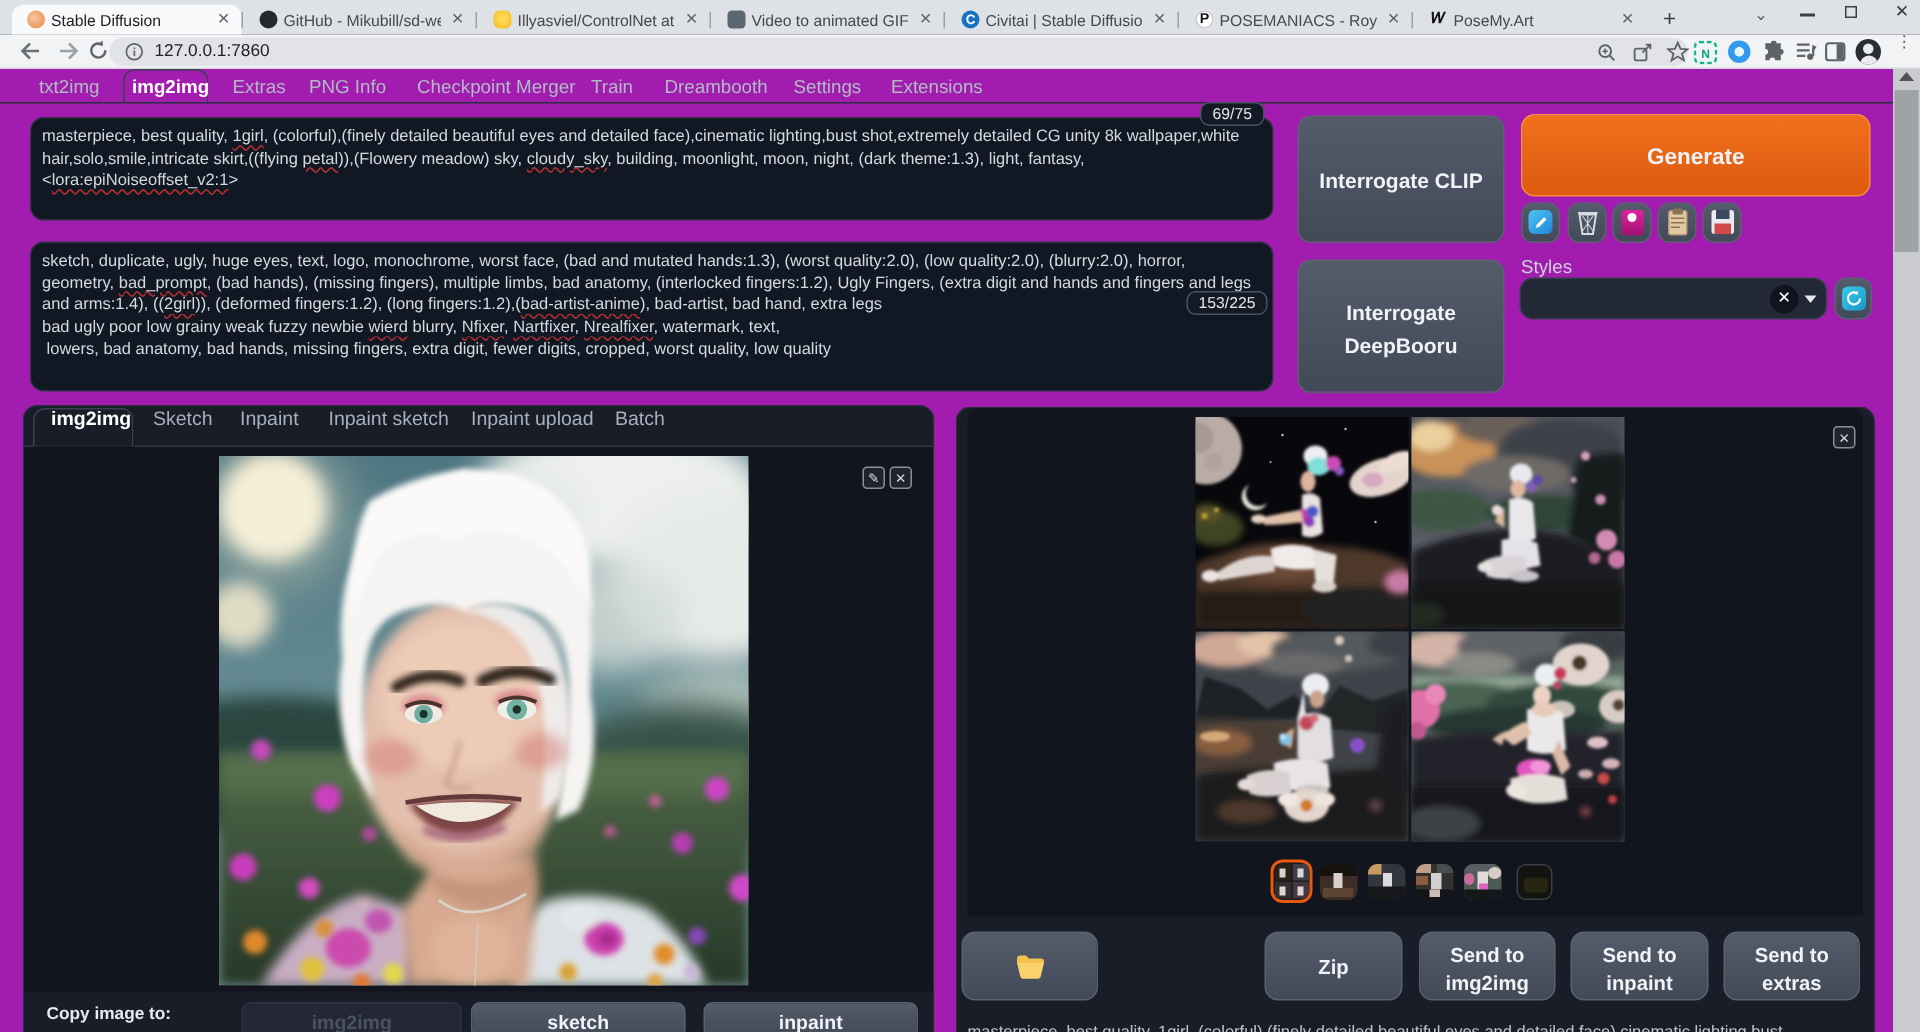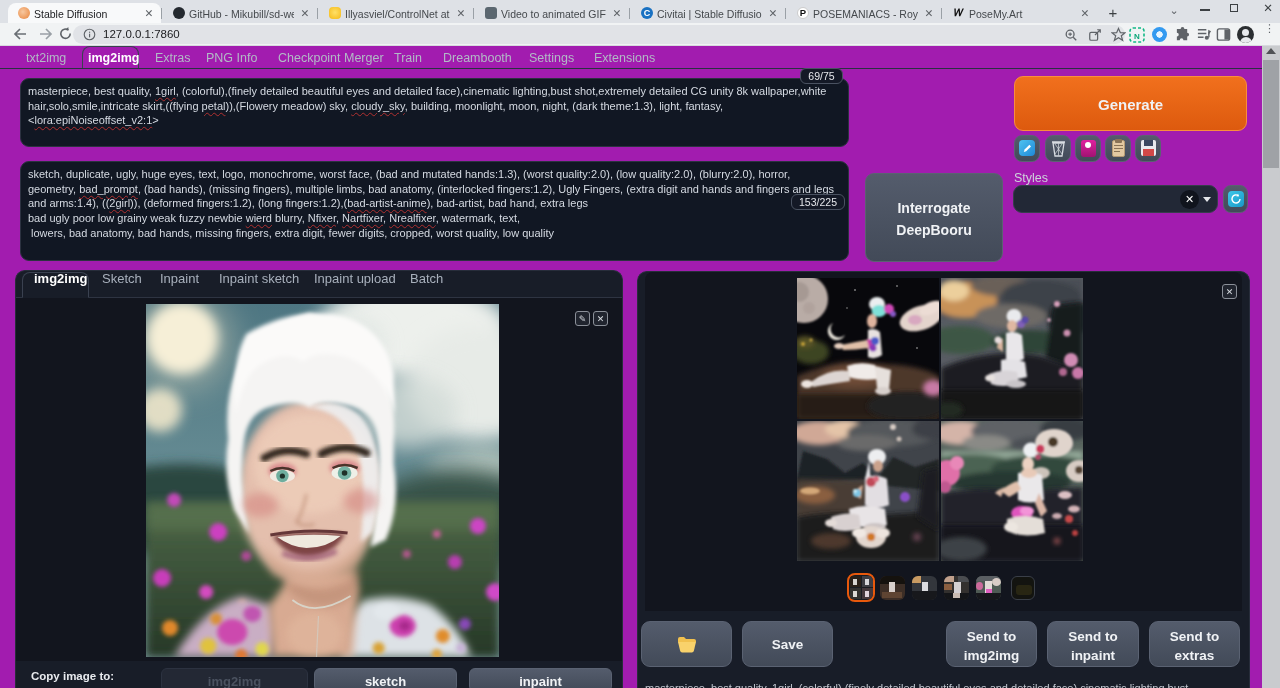--- a/index.html
+++ b/index.html
@@ -152,20 +152,21 @@
     <div class="navtab" style="left:443px;">Dreambooth</div>
     <div class="navtab" style="left:529px;">Settings</div>
     <div class="navtab" style="left:594px;">Extensions</div>
     <div class="abs" style="left:0;top:22px;width:1262px;height:1px;background:#2a3140;"></div>
 
     <div class="ta" style="top:32px;height:69px;">masterpiece, best quality, <span class="sq">1girl</span>, (colorful),(finely detailed beautiful eyes and detailed face),cinematic lighting,bust shot,extremely detailed CG unity 8k wallpaper,white hair,solo,smile,intricate skirt,((flying <span class="sq">petal</span>)),(Flowery meadow) sky, <span class="sq">cloudy_sky</span>, building, moonlight, moon, night, (dark theme:1.3), light, fantasy,<br>&lt;<span class="sq">lora:epiNoiseoffset_v2:1</span>&gt;</div>
     <div class="chip" style="left:800px;top:22px;width:43px;height:16px;">69/75</div>
     <div class="ta" style="top:115px;height:100px;">sketch, duplicate, ugly, huge eyes, text, logo, monochrome, worst face, (bad and mutated hands:1.3), (worst quality:2.0), (low quality:2.0), (blurry:2.0), horror, geometry, <span class="sq">bad_prompt</span>, (bad hands), (missing fingers), multiple limbs, bad anatomy, (interlocked fingers:1.2), Ugly Fingers, (extra digit and hands and fingers and legs and arms:1.4), ((<span class="sq">2girl</span>)), (deformed fingers:1.2), (long fingers:1.2),(<span class="sq">bad-artist-anime</span>), bad-artist, bad hand, extra legs<br>bad ugly poor low grainy weak fuzzy newbie <span class="sq">wierd</span> blurry, <span class="sq">Nfixer</span>, <span class="sq">Nartfixer</span>, <span class="sq">Nrealfixer</span>, watermark, text,<br>&nbsp;lowers, bad anatomy, bad hands, missing fingers, extra digit, fewer digits, cropped, worst quality, low quality</div>
     <div class="chip" style="left:791px;top:106px;width:54px;height:16px;margin-top:42px;">153/225</div>
 
+    <div class="btn" style="left:865px;top:31px;width:138px;height:85px;font-size:14px;line-height:85px;">Interrogate CLIP</div>
     <div class="btn" style="left:865px;top:127px;width:138px;height:89px;font-size:14px;line-height:22px;padding-top:23px;">Interrogate<br>DeepBooru</div>
 
     <div class="btn" style="left:1014px;top:30px;width:233px;height:55px;background:linear-gradient(#f1701d,#dd5a0e);border:1px solid #f98e3c;font-size:15px;line-height:55px;">Generate</div>
 
     <div class="ibtn" style="left:1014px;top:89px;">
         <div class="abs" style="left:4px;top:4px;width:16px;height:16px;border-radius:4px;background:linear-gradient(135deg,#4ec3f0,#1e88d8);"></div>
         <svg class="abs" style="left:4px;top:4px;" width="16" height="16" viewBox="0 0 16 16">
           <path d="M11 4 L5 10 l-1 3 3-1 6-6 Z" fill="#fff" transform="scale(0.8) translate(2,2)"></path>
         </svg>
       </div>
@@ -598,21 +599,21 @@
       <div class="abs" style="left:0;top:17px;width:25px;height:7px;background:#16171b;"></div>
   </div>
   <div class="abs" id="th6" style="left:1011px;top:576px;width:24px;height:24px;border:1px solid #3a3f48;border-radius:6px;background:#131410;overflow:hidden;">
     <div class="abs" style="left:4px;top:8px;width:16px;height:10px;background:#2e2a14;opacity:0.8;border-radius:3px;"></div>
   </div>
 
   <div class="btn" style="left:641px;top:621px;width:91px;height:46px;"><svg style="margin-top:14px;" width="20" height="17" viewBox="0 0 20 17">
         <path d="M1 3 a2 2 0 0 1 2-2 h4 l2 2 h8 a2 2 0 0 1 2 2 v1 H1 Z" fill="#f2c14e"></path>
         <path d="M1 6 h18 l-2.2 9 a2 2 0 0 1 -1.9 1.5 H5.1 A2 2 0 0 1 3.2 15 Z" fill="#f9d26b"></path>
       </svg></div>
-  <div class="btn" style="left:742px;top:621px;width:91px;height:46px;font-size:13.5px;line-height:46px;">Save</div>
+  <div class="btn" style="left:843px;top:621px;width:92px;height:46px;font-size:13.5px;line-height:46px;">Zip</div>
   <div class="btn" style="left:946px;top:621px;width:91px;height:46px;font-size:13.5px;line-height:19px;padding-top:5px;">Send to<br>img2img</div>
   <div class="btn" style="left:1047px;top:621px;width:92px;height:46px;font-size:13.5px;line-height:19px;padding-top:5px;">Send to<br>inpaint</div>
   <div class="btn" style="left:1149px;top:621px;width:91px;height:46px;font-size:13.5px;line-height:19px;padding-top:5px;">Send to<br>extras</div>
   <div class="abs" style="left:645px;top:682px;width:600px;height:6px;overflow:hidden;font-size:11px;color:#c2c7d0;">masterpiece, best quality, 1girl, (colorful),(finely detailed beautiful eyes and detailed face),cinematic lighting,bust shot,etremely detailed CG</div>
 
   <div id="sbar"></div>
   <div id="sthumb"></div>
   <div class="abs" style="left:1266px;top:48px;width:0;height:0;border-left:5px solid transparent;border-right:5px solid transparent;border-bottom:6px solid #505255;"></div>
 </div>
 

